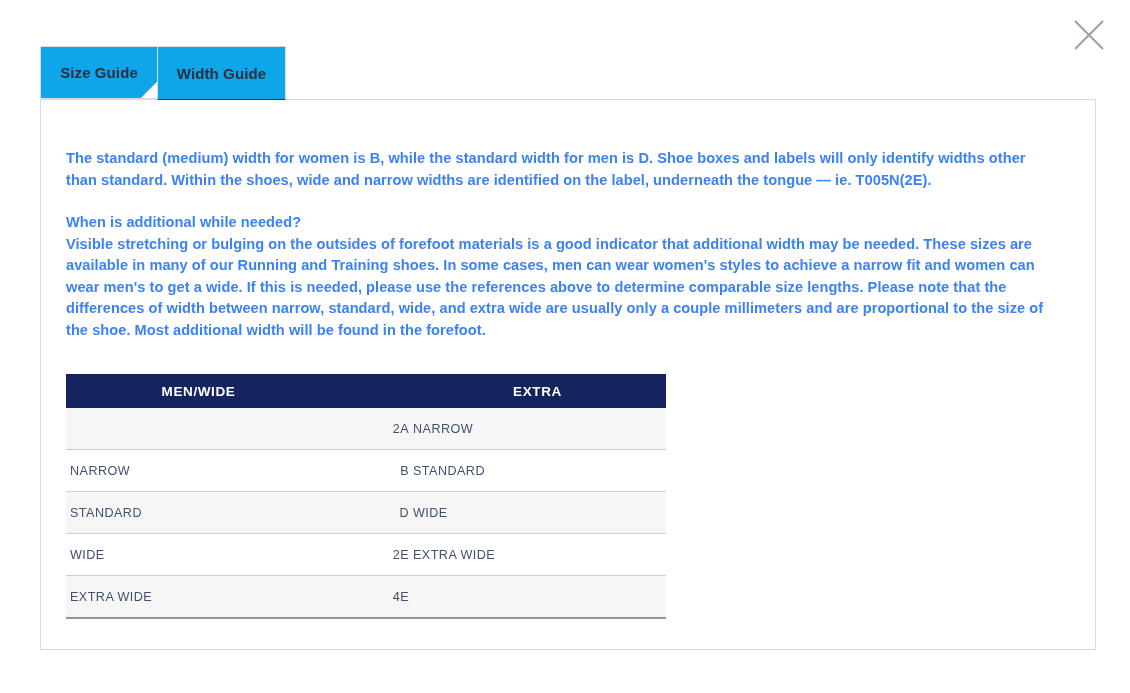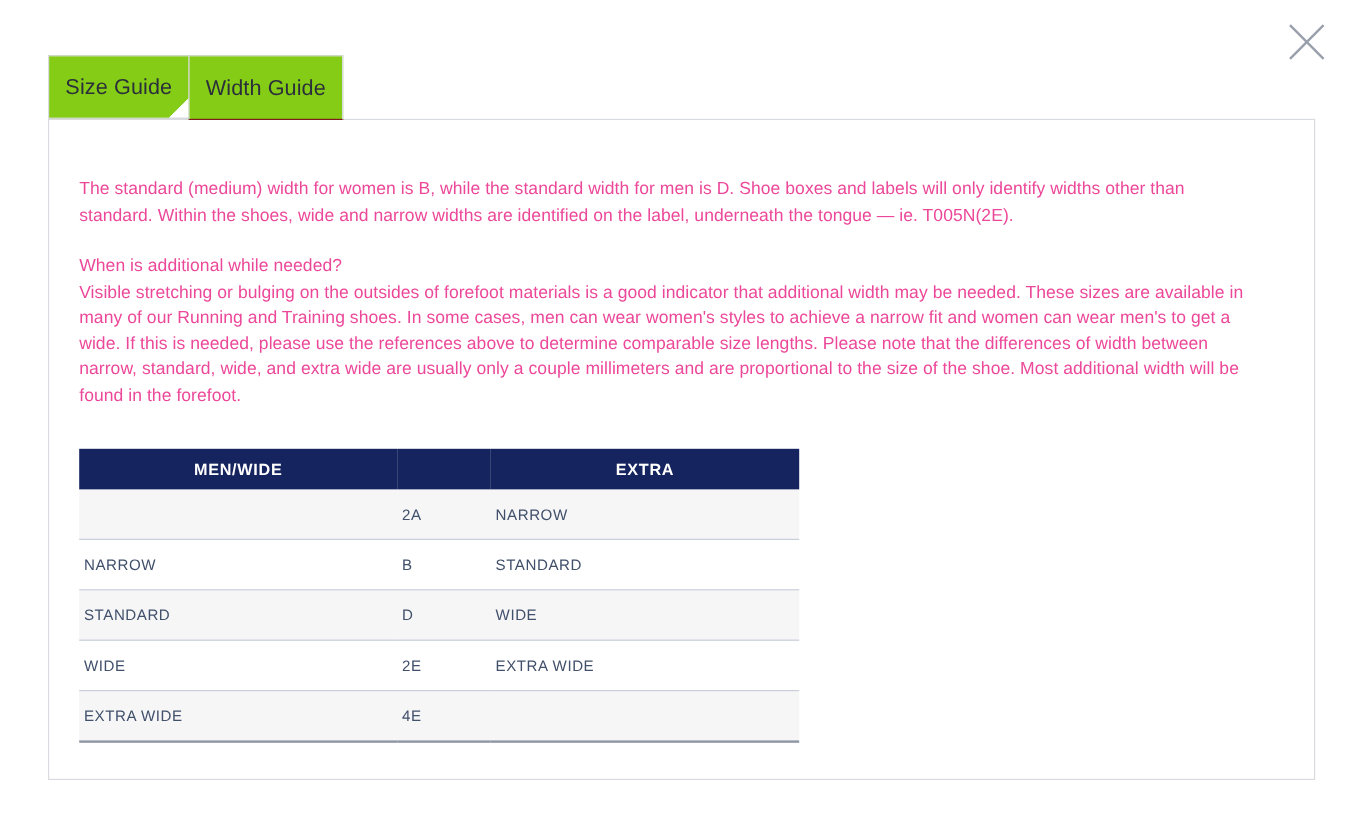--- a/index.html
+++ b/index.html
@@ -46,25 +46,25 @@
     position: relative;
     z-index: 3;
   }
   .tab {
     position: relative;
     height: 53px;
     box-sizing: border-box;
     display: flex;
     align-items: center;
     justify-content: center;
-    font-size: 18px;
-    font-weight: normal;
+    font-size: 15px;
+    font-weight: bold;
     letter-spacing: .1px;
     cursor: pointer;
-    background: #84cc16;
+    background: #0ea5e9;
     border: 1px solid #d9dbe0;
     color: #2b2f3a;
   }
   .tab.inactive {
     width: 117px;
     border-right: none;
     color: #2b2f3a;
   }
   
   .tab.inactive::after {
@@ -103,22 +103,22 @@
     min-height: 550px;
     box-sizing: border-box;
     padding: 48px 25px 30px 25px;
     position: relative;
     z-index: 1;
   }
 
   .copy {
     font-size: 14.6px;
     line-height: 21.5px;
-    font-weight: normal;
-    color: #ec4899;
+    font-weight: bold;
+    color: #3b82f6;
     max-width: 985px;
     letter-spacing: .05px;
   }
   .copy p { margin: 0; }
   .copy .spacer { height: 21px; }
 
   
   .width-table {
     margin-top: 33px;
     width: 600px;
@@ -139,21 +139,21 @@
     font-size: 12.6px;
     color: #41506b;
     letter-spacing: .45px;
     height: 41px;
     padding: 0 0 0 4px;
     border-bottom: 1px solid #c9ced8;
   }
   .width-table tbody tr.alt td { background: #f6f6f7; }
   .width-table tbody tr:last-child td { border-bottom: 2px solid #8e96a5; }
   .col-menkids { width: 265px; }
-  .col-code { width: 78px; }
+  .col-code { width: 78px; text-align: right; }
   .col-women { width: 257px; }
 </style>
 </head>
 <body>
 
 <button class="close-btn" aria-label="Close">
   <span>
     <svg width="38" height="38" viewBox="0 0 38 38">
       <line x1="5" y1="5" x2="33" y2="33" stroke="#9aa0ab" stroke-width="2"></line>
       <line x1="33" y1="5" x2="5" y2="33" stroke="#9aa0ab" stroke-width="2"></line>

